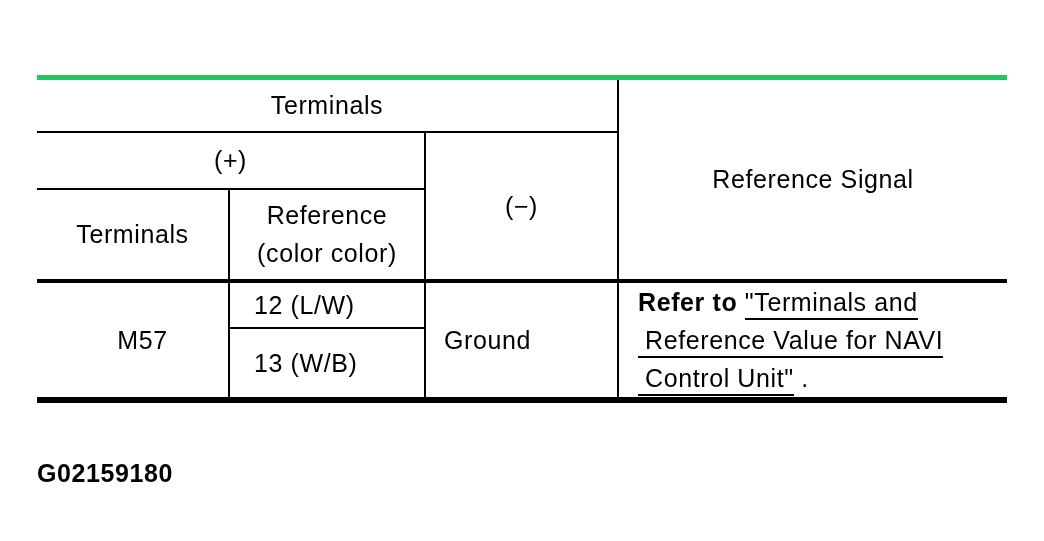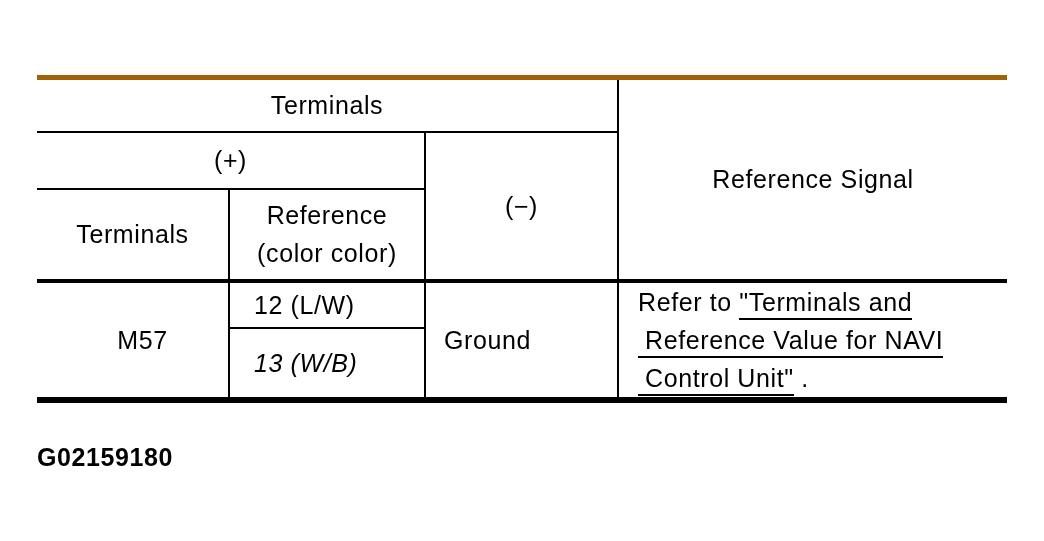--- a/index.html
+++ b/index.html
@@ -14,21 +14,21 @@
     width: 1044px; height: 541px;
     background: #ffffff;
     overflow: hidden;
   }
   table.ref-table {
     position: absolute;
     left: 37px; top: 75px;
     width: 970px;
     border-collapse: collapse;
     table-layout: fixed;
-    border-top: 5px solid #a16207;
+    border-top: 5px solid #22c55e;
     border-bottom: 6px solid #000;
     font-size: 25px;
     letter-spacing: 0.6px;
     line-height: 1.2;
   }
   .ref-table th, .ref-table td {
     font-weight: normal;
     vertical-align: middle;
     background: #ffffff;
     overflow: hidden;
@@ -37,39 +37,39 @@
   
   th.c-terminals { border-bottom: 2px solid #000; height: 54px; }
   th.c-plus      { border-bottom: 2px solid #000; height: 57px; }
   th.c-minus     { border-left: 2px solid #000; border-bottom: 4px solid #000; }
   th.c-connector { border-bottom: 4px solid #000; height: 92px; }
   th.c-terminal  { border-left: 2px solid #000; border-bottom: 4px solid #000; line-height: 38px; }
   th.c-refsignal { border-left: 2px solid #000; border-bottom: 4px solid #000; }
   
   td.d-connector { text-align: center; padding-left: 20px; }
   td.d-t12 { border-left: 2px solid #000; border-bottom: 2px solid #000; text-align: left; padding-left: 24px; height: 45px; }
-  td.d-t13 { border-left: 2px solid #000; text-align: left; padding-left: 24px; height: 67px; font-style: italic; }
+  td.d-t13 { border-left: 2px solid #000; text-align: left; padding-left: 24px; height: 67px; }
   td.d-minus { border-left: 2px solid #000; text-align: left; padding-left: 18px; }
   td.d-refer {
     border-left: 2px solid #000;
     text-align: left;
     padding-left: 19px;
     line-height: 38px;
     white-space: nowrap;
   }
-  .bold { font-weight: normal; }
+  .bold { font-weight: bold; }
   .link-seg {
     border-bottom: 2px solid #000;
     padding-bottom: 2px;
   }
   .link-seg.lead { padding-left: 7px; }
   .doc-link { color: #000000; text-decoration: none; cursor: pointer; }
   .figure-caption {
     position: absolute;
-    left: 37px; top: 443px;
+    left: 37px; top: 459px;
     font-size: 25px;
     font-weight: bold;
     letter-spacing: 0.6px;
   }
 </style>
 </head>
 <body>
 
 <div class="page">
 

